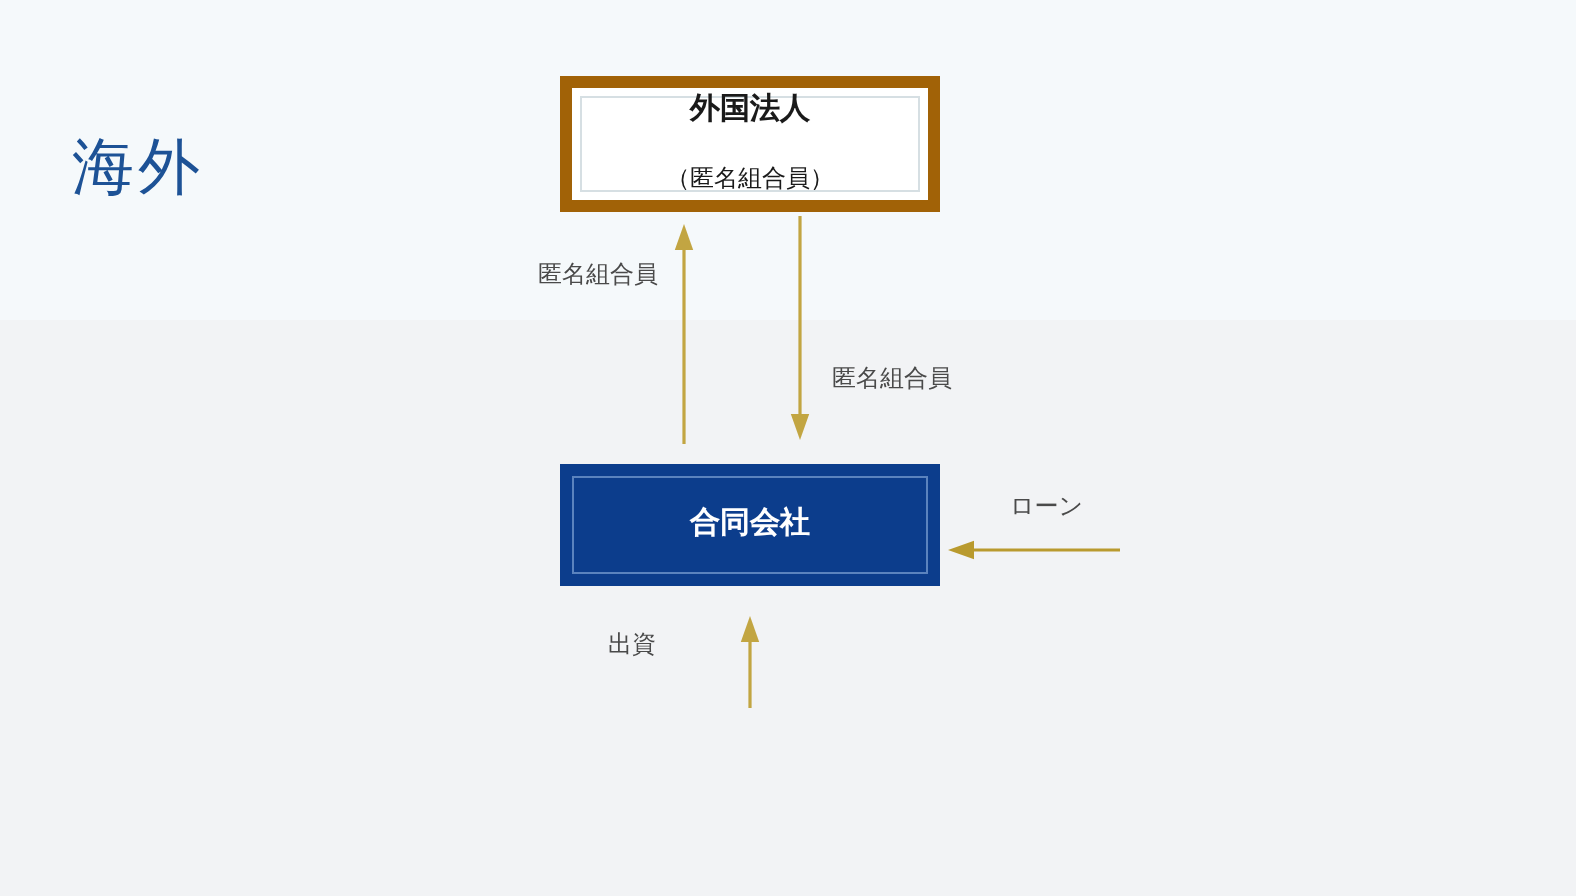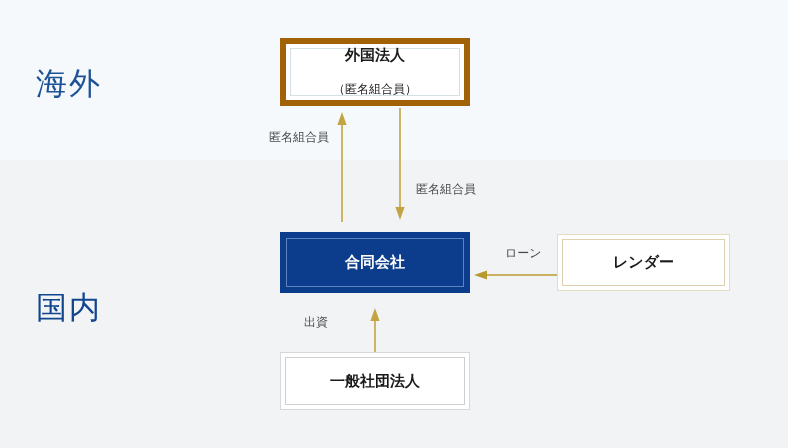--- a/index.html
+++ b/index.html
@@ -181,21 +181,20 @@
 </style>
 </head>
 <body>
 
 <div id="canvas">
 
   <div class="band band-overseas"></div>
   <div class="band band-domestic"></div>
 
   <div class="region-label" id="label-overseas">海外</div>
-  <div class="region-label" id="label-domestic">国内</div>
 
   <svg class="arrow-svg" id="arrow-cash-distribution" width="20" height="112" viewBox="0 0 20 112">
     <line x1="10" y1="112" x2="10" y2="12" stroke="#c2a542" stroke-width="1.6"></line>
     <polygon points="10,2 5.4,15 14.6,15" fill="#c2a542"></polygon>
   </svg>
 
   <svg class="arrow-svg" id="arrow-tk-investment" width="20" height="114" viewBox="0 0 20 114">
     <line x1="10" y1="0" x2="10" y2="101" stroke="#c2a542" stroke-width="1.6"></line>
     <polygon points="10,112 5.4,99 14.6,99" fill="#c2a542"></polygon>
   </svg>
@@ -221,25 +220,15 @@
       <div class="subtitle">（匿名組合員）</div>
     </div>
   </div>
 
   <div class="node" id="node-llc">
     <div class="inner">
       <div class="title">合同会社</div>
     </div>
   </div>
 
-  <div class="node" id="node-lender">
-    <div class="inner">
-      <div class="title">レンダー</div>
-    </div>
-  </div>
-
-  <div class="node" id="node-association">
-    <div class="inner">
-      <div class="title">一般社団法人</div>
-    </div>
-  </div>
+
 
 </div>
 
 </body></html>

